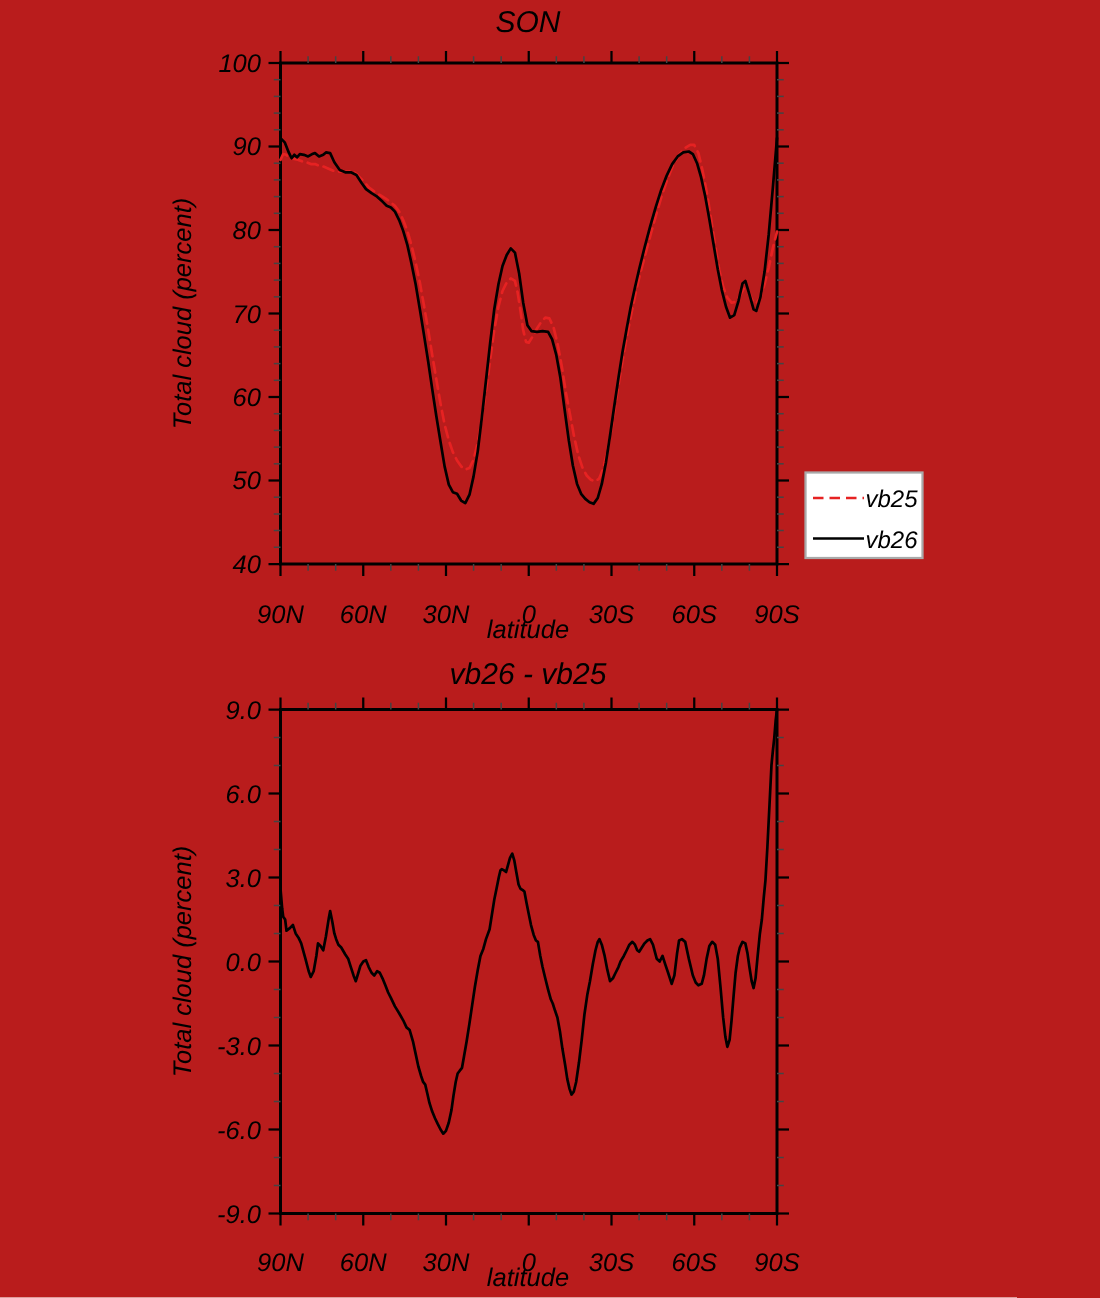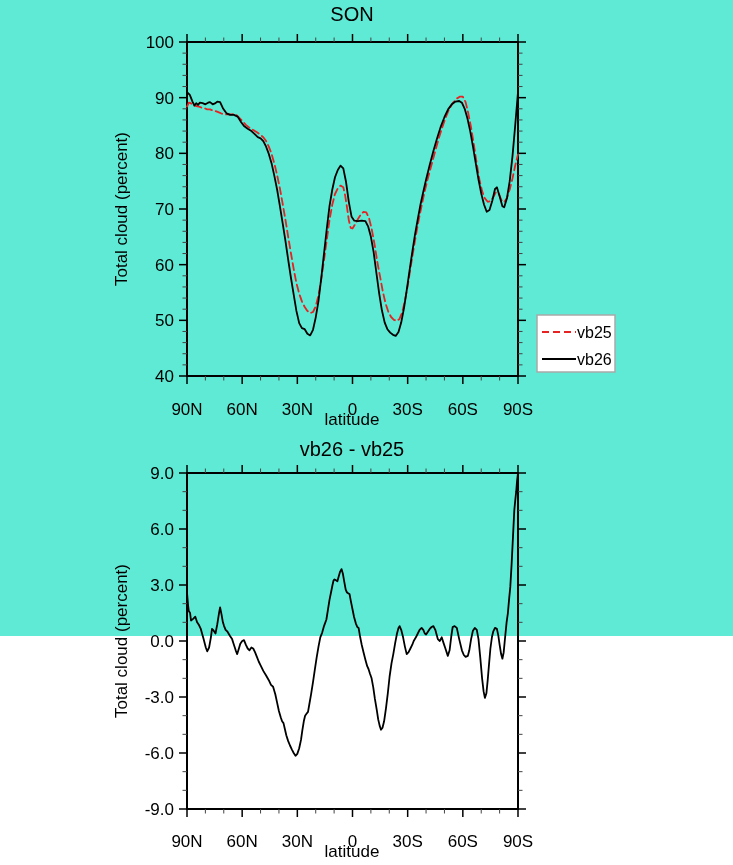--- a/index.html
+++ b/index.html
@@ -1,17 +1,17 @@
 <!DOCTYPE html>
 <html><head>
 <meta charset="utf-8">
 <style>
   html,body{margin:0;padding:0;background:#ffffff;}
   body{width:733px;height:865px;font-family:"Liberation Sans",sans-serif;}
-  #page{width:733px;height:636px;background:#5eead4;position:relative;}
+  #page{width:733px;height:865px;background:#b91c1c;position:relative;font-style:italic;}
   svg{display:block;}
   .title{font-size:20px;fill:#000;text-anchor:middle;}
   .alabel{font-size:17px;fill:#000;text-anchor:middle;}
   .legend-box{fill:#ffffff;stroke:#a9a9a9;stroke-width:1.5;}
   .legend-text{font-size:16px;fill:#000;text-anchor:start;}
   text{font-family:"Liberation Sans",sans-serif;}
 </style>
 </head>
 <body>
 

